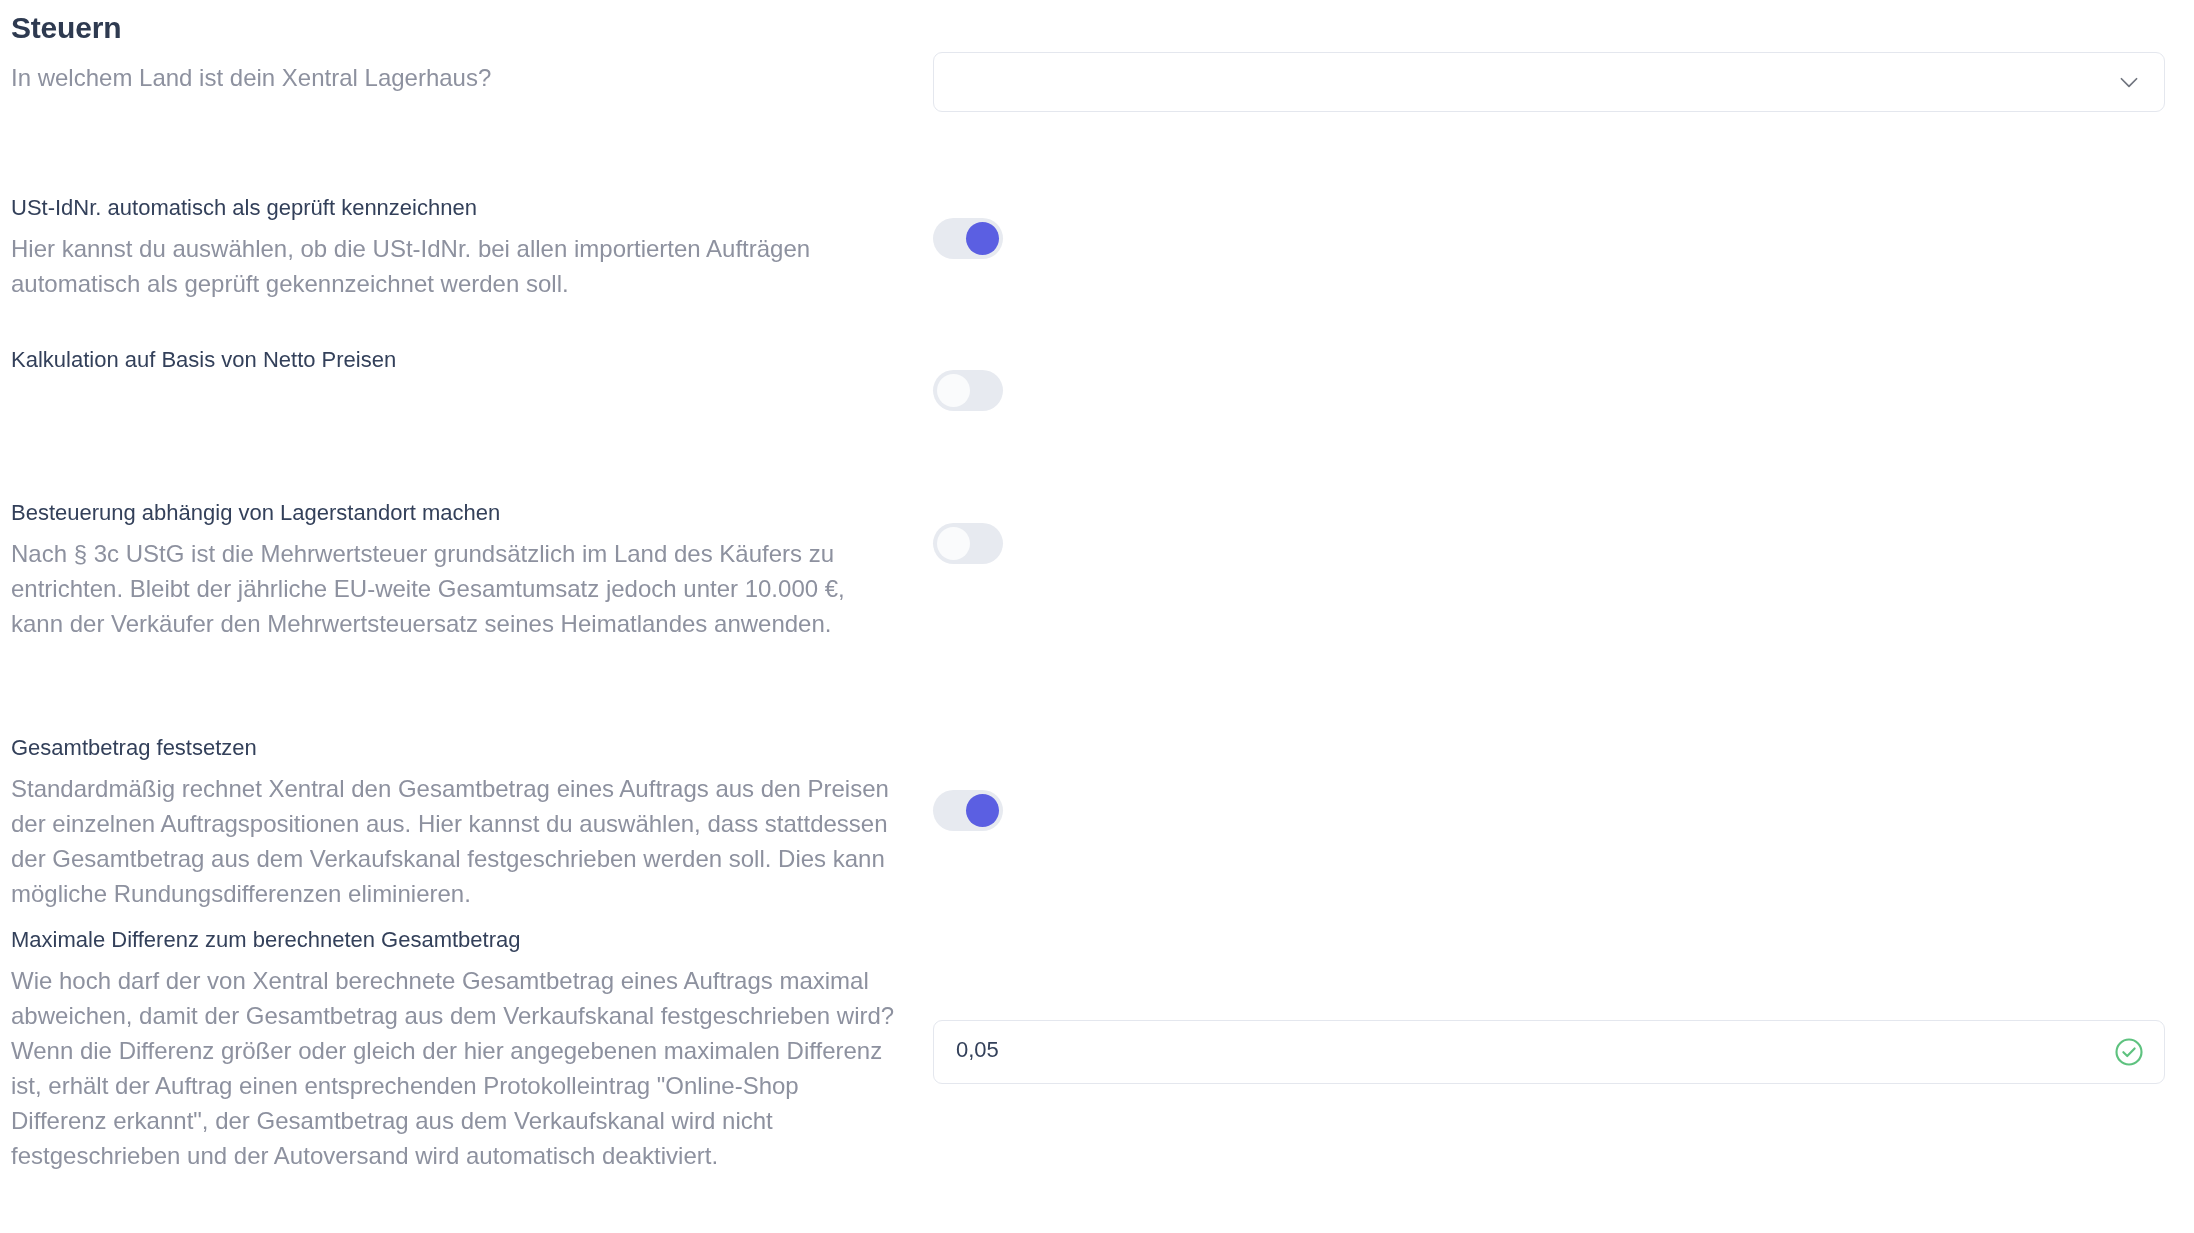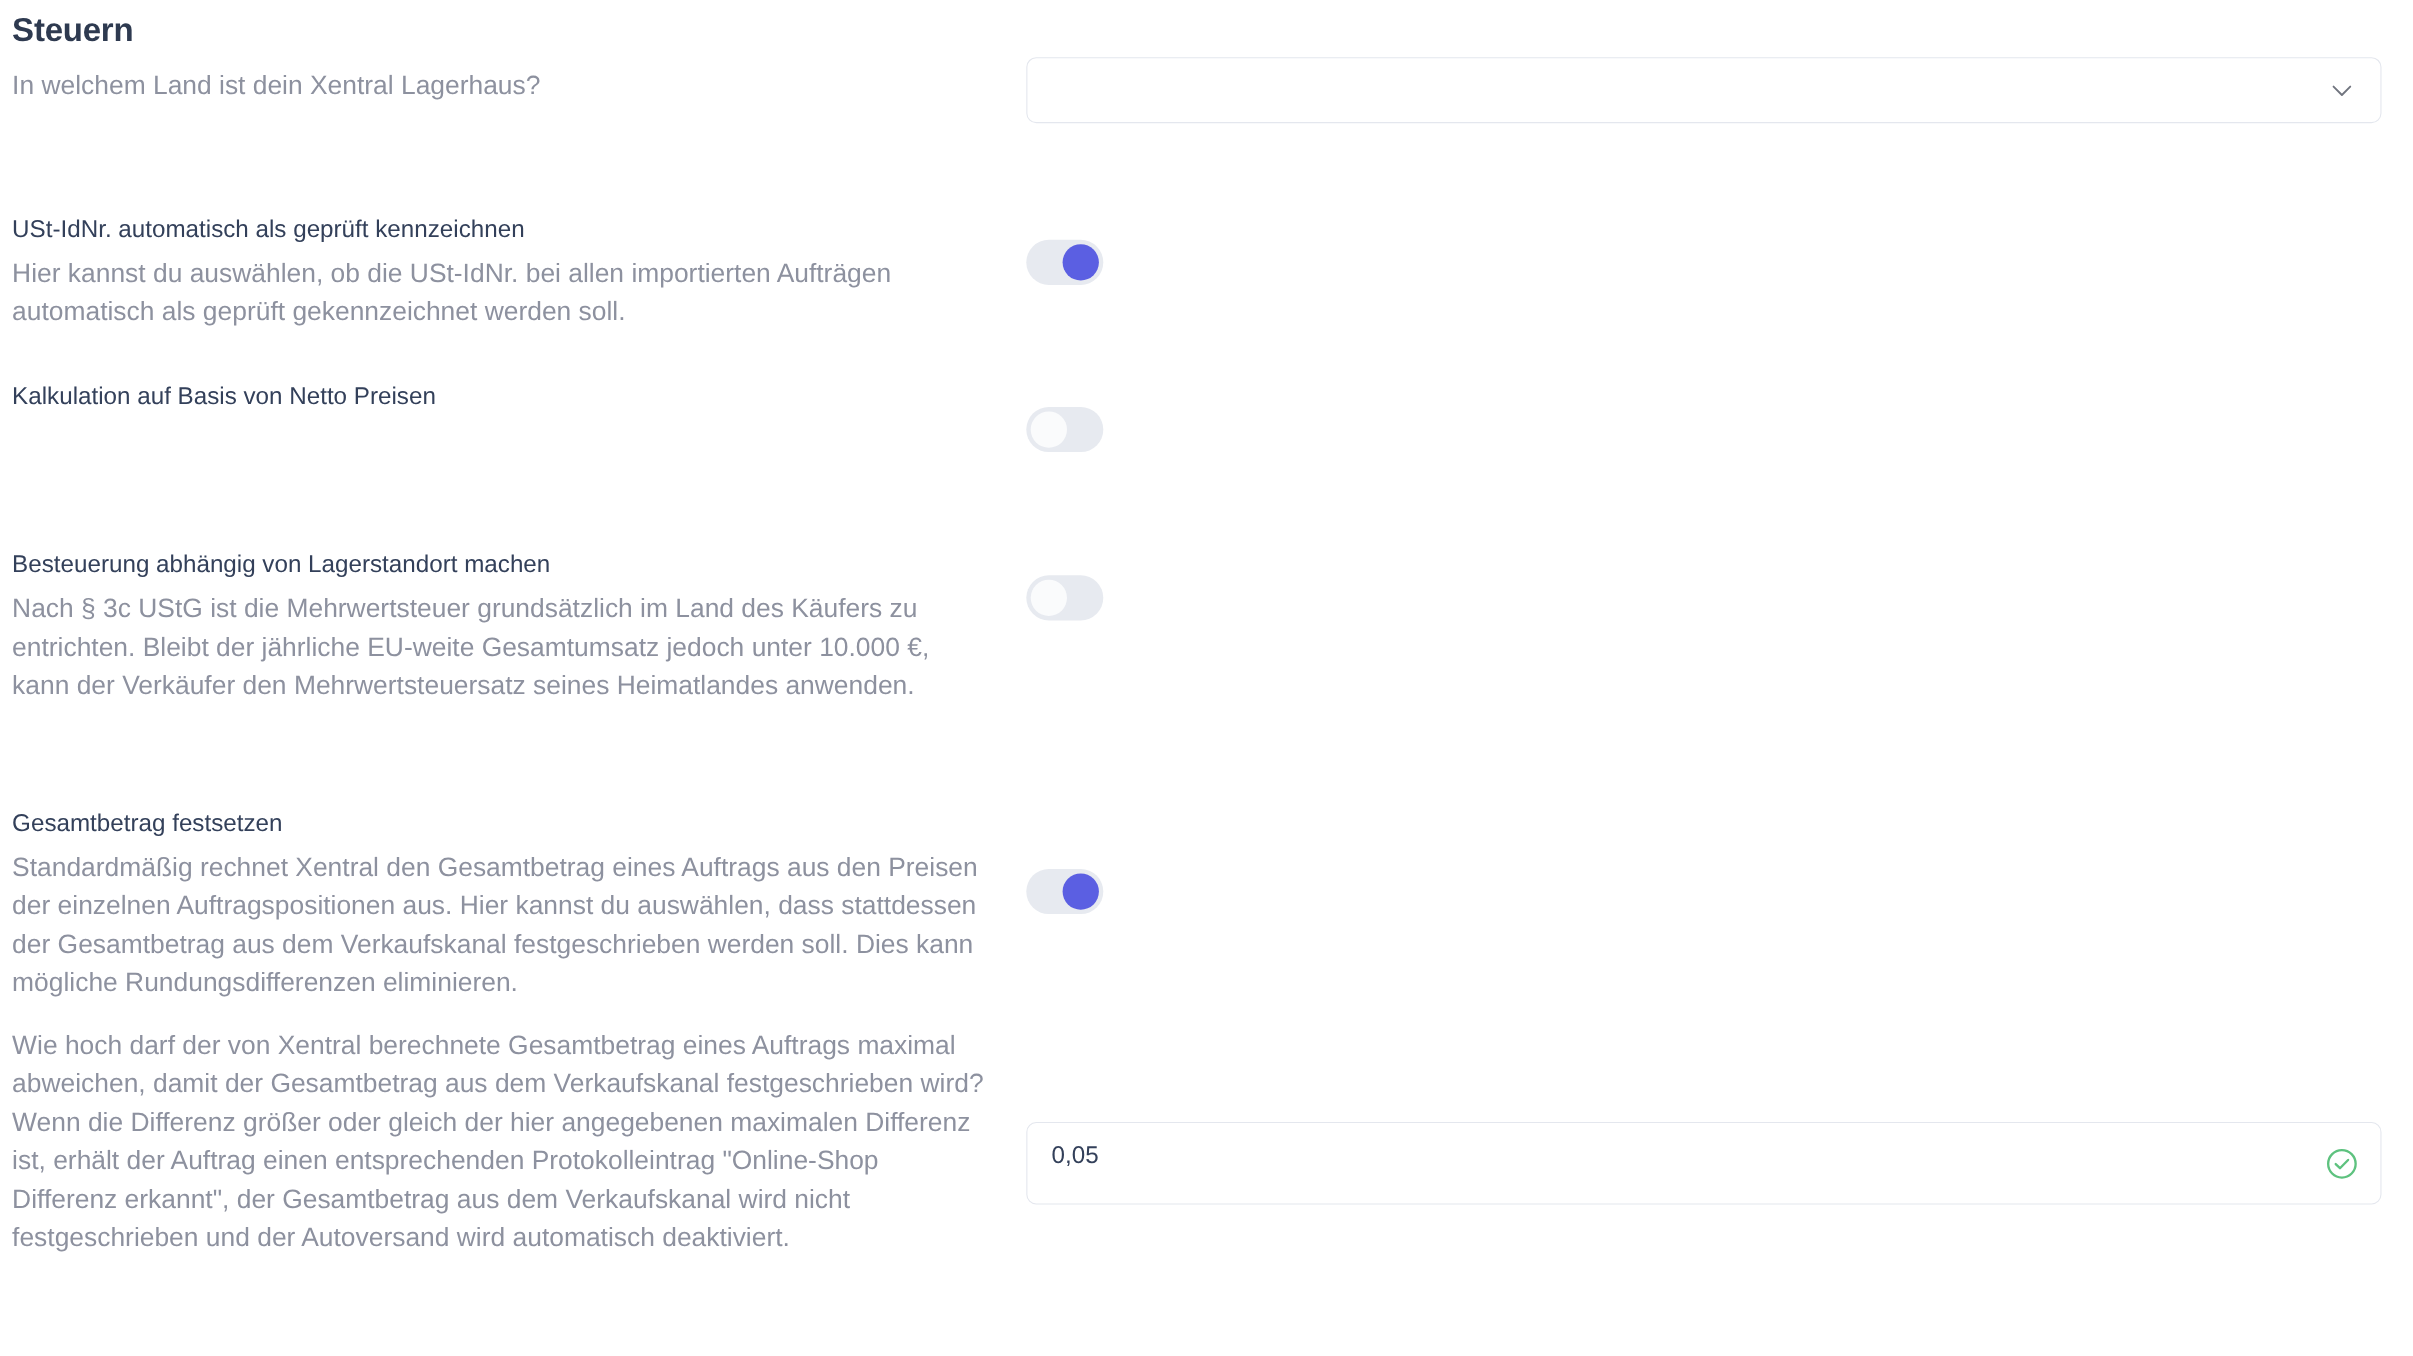--- a/index.html
+++ b/index.html
@@ -88,21 +88,21 @@
     transform: translateY(-50%);
     width: 26px;
     height: 26px;
     display: block;
   }
   .chevron svg { display: block; }
 
   
   .text-input {
     position: relative;
-    height: 75px;
+    height: 64px;
     width: 1232px;
     border: 1px solid #e4e7ee;
     border-radius: 9px;
     background: #ffffff;
     box-sizing: border-box;
   }
   .text-input-value {
     position: absolute;
     left: 22px;
     top: 0;
@@ -211,20 +211,21 @@
     </div>
     <div class="right-col" style="top:57px;">
       <span class="toggle on">
         <span class="knob"></span>
       </span>
     </div>
   </div>
 
   <div class="row" style="top:925px;">
     <div class="left-col" style="top:0;">
+      <div class="field-label">Maximale Differenz zum berechneten Gesamtbetrag</div>
       <div class="field-desc" style="width:885px;">Wie hoch darf der von Xentral berechnete Gesamtbetrag eines Auftrags maximal abweichen, damit der Gesamtbetrag aus dem Verkaufskanal festgeschrieben wird? Wenn die Differenz größer oder gleich der hier angegebenen maximalen Differenz ist, erhält der Auftrag einen entsprechenden Protokolleintrag "Online-Shop Differenz erkannt", der Gesamtbetrag aus dem Verkaufskanal wird nicht festgeschrieben und der Autoversand wird automatisch deaktiviert.</div>
     </div>
     <div class="right-col" style="top:95px;">
       <div class="text-input">
         <span class="text-input-value">0,05</span>
         <span class="valid-icon">
           <svg width="30" height="30" viewBox="0 0 24 24" fill="none" stroke="#5ec27f" stroke-width="1.7" stroke-linecap="round" stroke-linejoin="round">
             <circle cx="12" cy="12" r="10"></circle>
             <polyline points="7.5 12.2 10.6 15.2 16.5 9.2"></polyline>
           </svg>

